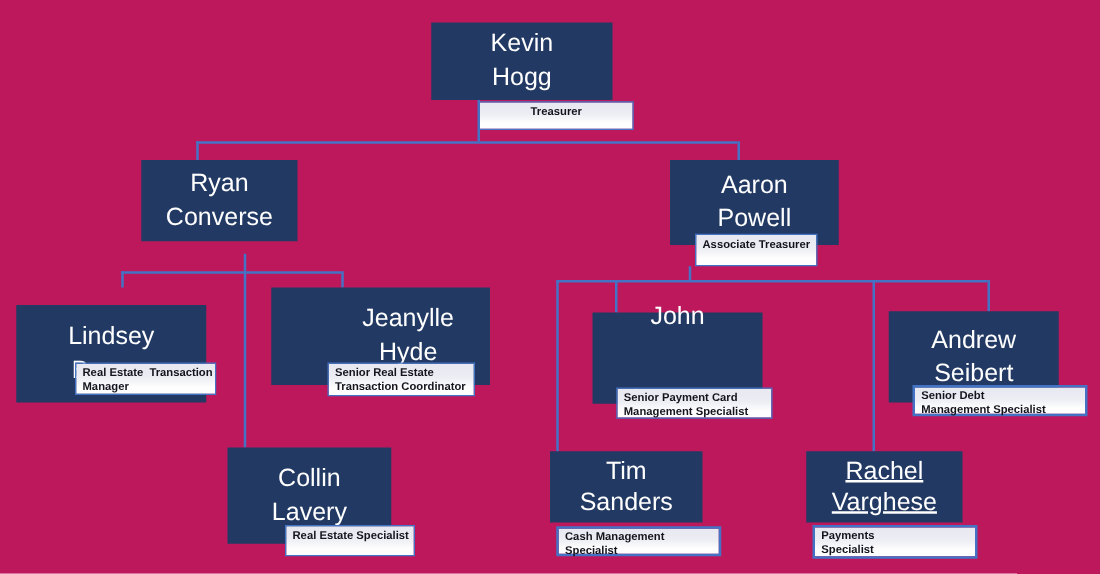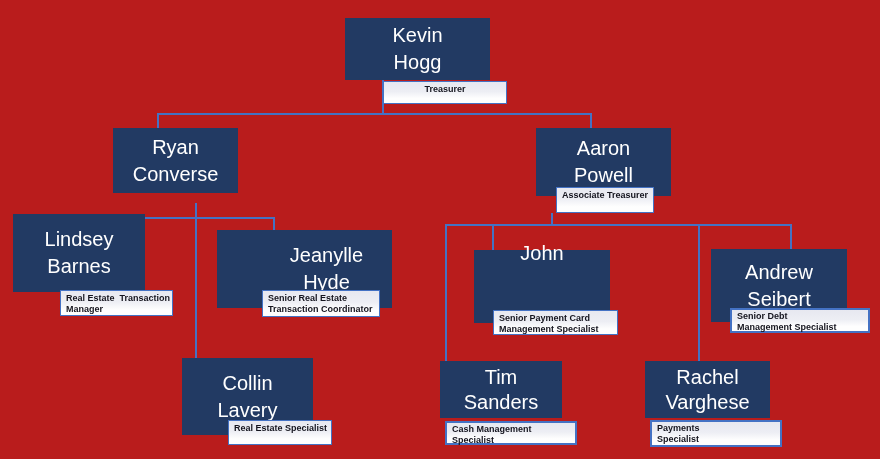--- a/index.html
+++ b/index.html
@@ -1,17 +1,17 @@
 <!DOCTYPE html>
 <html><head>
 <meta charset="utf-8">
 <style>
   html,body{margin:0;padding:0;background:#fff;}
   #canvas{
-    position:relative;width:880px;height:459px;background:#b91c1c;overflow:hidden;
+    position:relative;width:880px;height:459px;background:#be185d;overflow:hidden;
     font-family:"Liberation Sans","DejaVu Sans",sans-serif;
   }
   
   .conn{position:absolute;background:#4472C4;}
   .conn.v{width:1.5px;}
   .conn.h{height:1.5px;}
   
   .node{
     position:absolute;background:#223A63;color:#FFFFFF;
     display:flex;flex-direction:column;justify-content:center;align-items:center;
@@ -68,21 +68,21 @@
   </div>
 
   <div class="node" style="left:536px;top:128px;width:135px;height:68px;">
     <div class="nm">Aaron</div>
     <div class="nm">Powell</div>
   </div>
   <div class="tbox" style="left:556px;top:187px;width:98px;height:26px;">
     <div class="tl">Associate Treasurer</div>
   </div>
 
-  <div class="node" style="left:13px;top:214px;width:132px;height:78px;">
+  <div class="node" style="left:13px;top:244px;width:152px;height:78px;">
     <div class="nm">Lindsey</div>
     <div class="nm">Barnes</div>
   </div>
   <div class="tbox left" style="left:60px;top:290px;width:113px;height:26px;">
     <div class="tl">Real Estate  Transaction</div>
     <div class="tl">Manager</div>
   </div>
 
   <div class="node" style="left:217px;top:230px;width:131px;height:78px;padding-left:44px;">
     <div class="nm">Jeanylle</div>
@@ -121,21 +121,21 @@
 
   <div class="node short" style="left:440px;top:361px;width:122px;height:57px;">
     <div class="nm">Tim</div>
     <div class="nm">Sanders</div>
   </div>
   <div class="tbox left thick" style="left:445px;top:421px;width:132px;height:24px;">
     <div class="tl">Cash Management</div>
     <div class="tl">Specialist</div>
   </div>
 
-  <div class="node short" style="left:645px;top:361px;width:125px;height:57px;">
+  <div class="node short" style="left:645px;top:361px;width:125px;height:57px;text-decoration:underline;">
     <div class="nm">Rachel</div>
     <div class="nm">Varghese</div>
   </div>
   <div class="tbox left thick" style="left:650px;top:420px;width:132px;height:27px;">
     <div class="tl">Payments</div>
     <div class="tl">Specialist</div>
   </div>
 
 </div>
 

